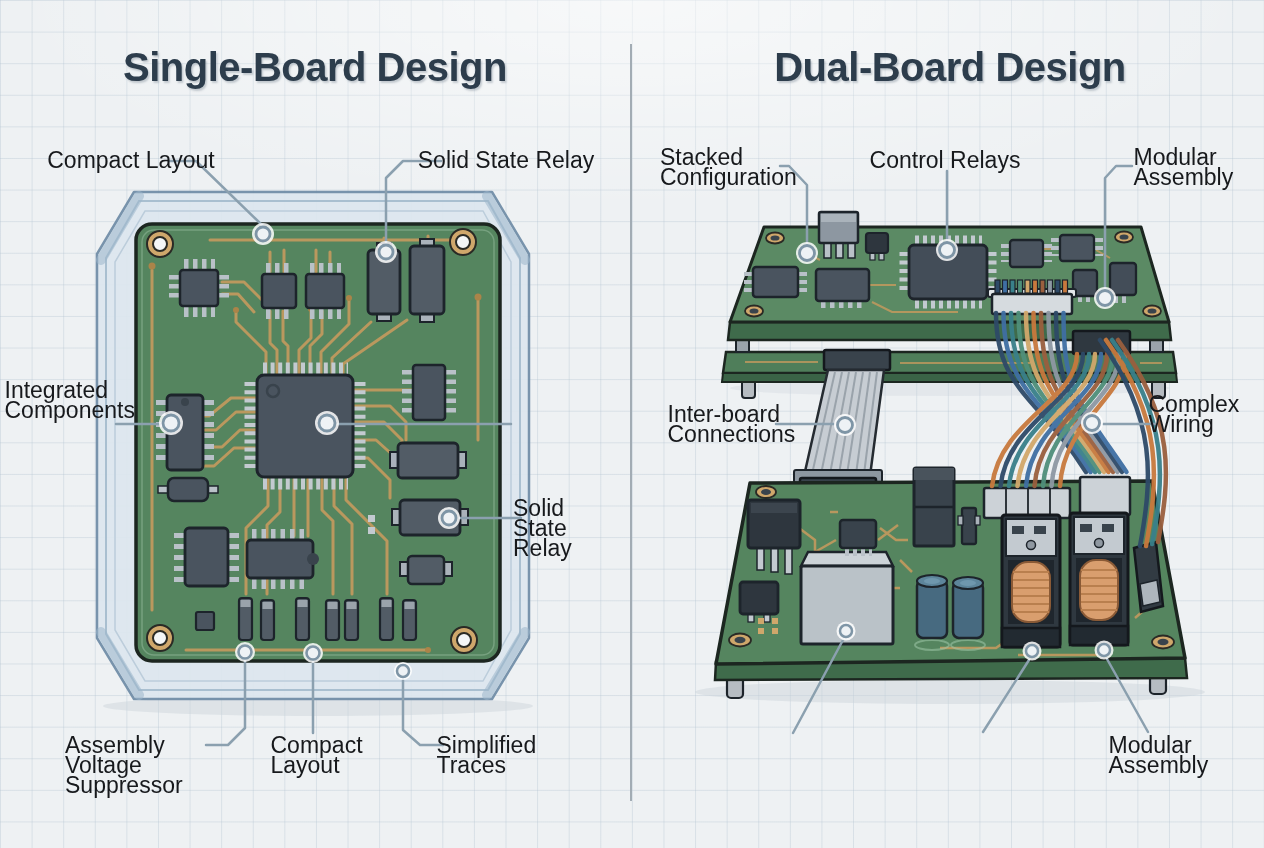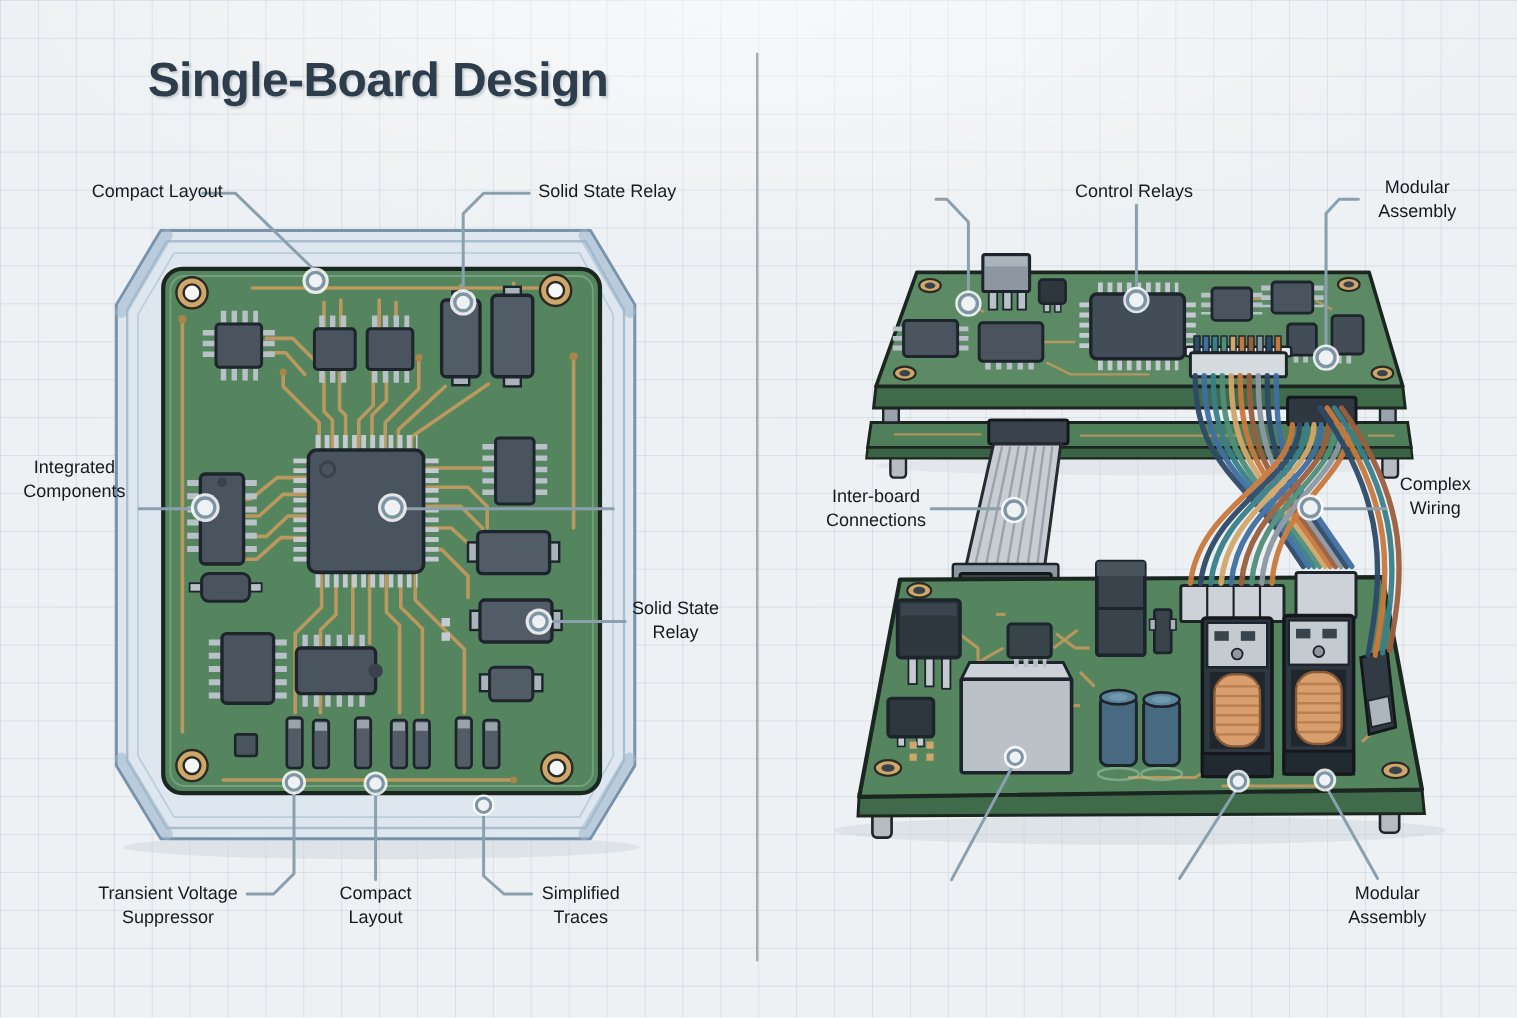--- a/index.html
+++ b/index.html
@@ -15,22 +15,22 @@
   }
   .divider{position:absolute;left:630px;top:44px;width:2px;height:757px;background:#a2acb4;}
   .panel-title{
     position:absolute;transform:translateX(-50%);white-space:nowrap;
     font-size:40px;font-weight:bold;letter-spacing:-.5px;color:#2d3d4c;
     text-shadow:1.5px 2px 2px rgba(105,120,135,.35);
   }
   #title-single{left:315px;top:45px;}
   #title-dual{left:950px;top:45px;}
   .lbl{
-    position:absolute;transform:translateX(-50%);text-align:center;
-    font-size:15px;line-height:20px;color:#17191c;font-weight:500;
+    position:absolute;transform:translateX(-50%);
+    font-size:23px;line-height:20px;color:#17191c;font-weight:500;
   }
   .nw{white-space:nowrap;}
   #lbl-clt{left:131px;top:150px}  #lbl-ssrt{left:506px;top:150px}
   #lbl-ic{left:62px;top:380px;width:115px}  #lbl-mcu{left:572px;top:404px;width:135px}
   #lbl-ssrs{left:563px;top:498px;width:100px}
   #lbl-tvs{left:140px;top:735px;width:150px} #lbl-clb{left:313px;top:735px;width:85px}
   #lbl-st{left:484px;top:735px;width:95px}
   #lbl-sc{left:725px;top:147px;width:130px}  #lbl-cl{left:945px;top:150px}
   #lbl-mat{left:1181px;top:147px;width:95px}
   #lbl-ibc{left:730px;top:404px;width:125px} #lbl-cw{left:1196px;top:394px;width:95px}
@@ -613,26 +613,28 @@
       <g>
           <circle cx="1104" cy="650" r="9.5" fill="#fff" opacity=".85"></circle>
           <circle cx="1104" cy="650" r="6" fill="#eef2f5" stroke="#7e95a6" stroke-width="2.5"></circle>
         </g>
     </g>
   </svg>
 
   <div class="divider"></div>
 
   <div class="panel-title" id="title-single">Single-Board Design</div>
+  <div class="panel-title" id="title-dual">Dual-Board Design</div>
 
   <div class="lbl nw" id="lbl-clt">Compact Layout</div>
   <div class="lbl nw" id="lbl-ssrt">Solid State Relay</div>
   <div class="lbl" id="lbl-ic">Integrated Components</div>
   <div class="lbl" id="lbl-ssrs">Solid State Relay</div>
-  <div class="lbl" id="lbl-tvs">Transient Voltage Suppressor</div>
+  <div class="lbl" id="lbl-tvs">Assembly Voltage Suppressor</div>
   <div class="lbl" id="lbl-clb">Compact Layout</div>
   <div class="lbl" id="lbl-st">Simplified Traces</div>
+  <div class="lbl" id="lbl-sc">Stacked Configuration</div>
   <div class="lbl nw" id="lbl-cl">Control Relays</div>
   <div class="lbl" id="lbl-mat">Modular Assembly</div>
   <div class="lbl" id="lbl-ibc">Inter-board Connections</div>
   <div class="lbl" id="lbl-cw">Complex Wiring</div>
   <div class="lbl" id="lbl-mab">Modular Assembly</div>
 </div>
 
 </body></html>

